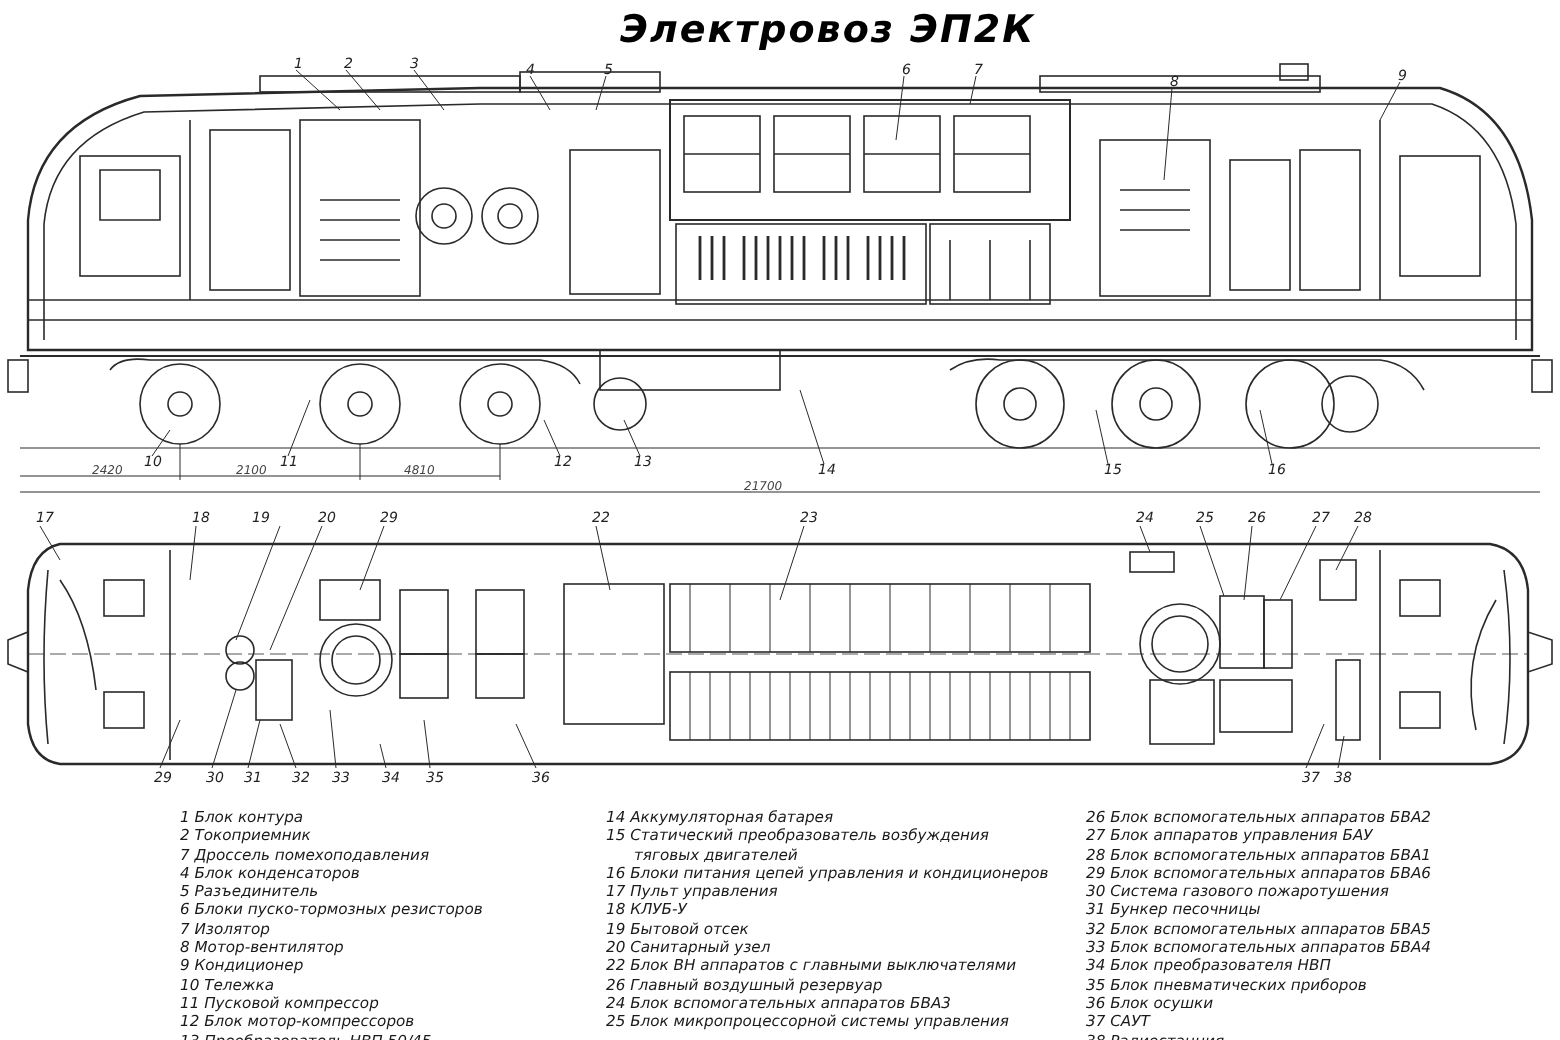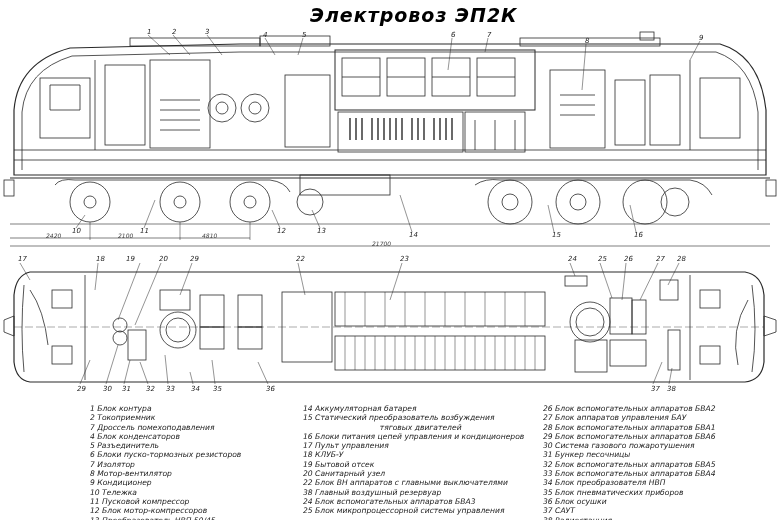--- a/index.html
+++ b/index.html
@@ -5,21 +5,21 @@
   html, body { margin:0; padding:0; background:#ffffff; }
   body { width:780px; height:520px; position:relative; overflow:hidden;
          font-family:"DejaVu Sans", sans-serif; color:#1a1a1a; }
   .title { position:absolute; left:310px; top:4px; font-size:19px; font-style:italic;
            font-weight:bold; letter-spacing:1px; color:#000000; }
   svg.drawing { position:absolute; left:0; top:0; }
   .callout { position:absolute; font-size:7px; font-style:italic; color:#222; }
   .dim { position:absolute; font-size:6px; font-style:italic; color:#444; }
   .legend { position:absolute; top:404px; font-size:7.6px; font-style:italic; line-height:9.3px; color:#1a1a1a; }
   .legend .item { white-space:nowrap; }
-  .legend .item.indent { padding-left:14px;text-align:center; }
+  .legend .item.indent { padding-left:14px; }
 </style>
 </head>
 <body>
 
 <div class="title">Электровоз ЭП2К</div>
 
 <svg class="drawing" width="780" height="400" viewBox="0 0 780 400" fill="none" stroke="#2a2a2a" stroke-width="0.8">
 
   <g>
 
@@ -315,21 +315,21 @@
 <div class="legend" style="left:303px">
   <div class="item">14 Аккумуляторная батарея</div>
   <div class="item">15 Статический преобразователь возбуждения</div>
   <div class="item indent">тяговых двигателей</div>
   <div class="item">16 Блоки питания цепей управления и кондиционеров</div>
   <div class="item">17 Пульт управления</div>
   <div class="item">18 КЛУБ-У</div>
   <div class="item">19 Бытовой отсек</div>
   <div class="item">20 Санитарный узел</div>
   <div class="item">22 Блок ВН аппаратов с главными выключателями</div>
-  <div class="item">38 Главный воздушный резервуар</div>
+  <div class="item">26 Главный воздушный резервуар</div>
   <div class="item">24 Блок вспомогательных аппаратов БВА3</div>
   <div class="item">25 Блок микропроцессорной системы управления</div>
 </div>
 
 <div class="legend" style="left:543px">
   <div class="item">26 Блок вспомогательных аппаратов БВА2</div>
   <div class="item">27 Блок аппаратов управления БАУ</div>
   <div class="item">28 Блок вспомогательных аппаратов БВА1</div>
   <div class="item">29 Блок вспомогательных аппаратов БВА6</div>
   <div class="item">30 Система газового пожаротушения</div>

